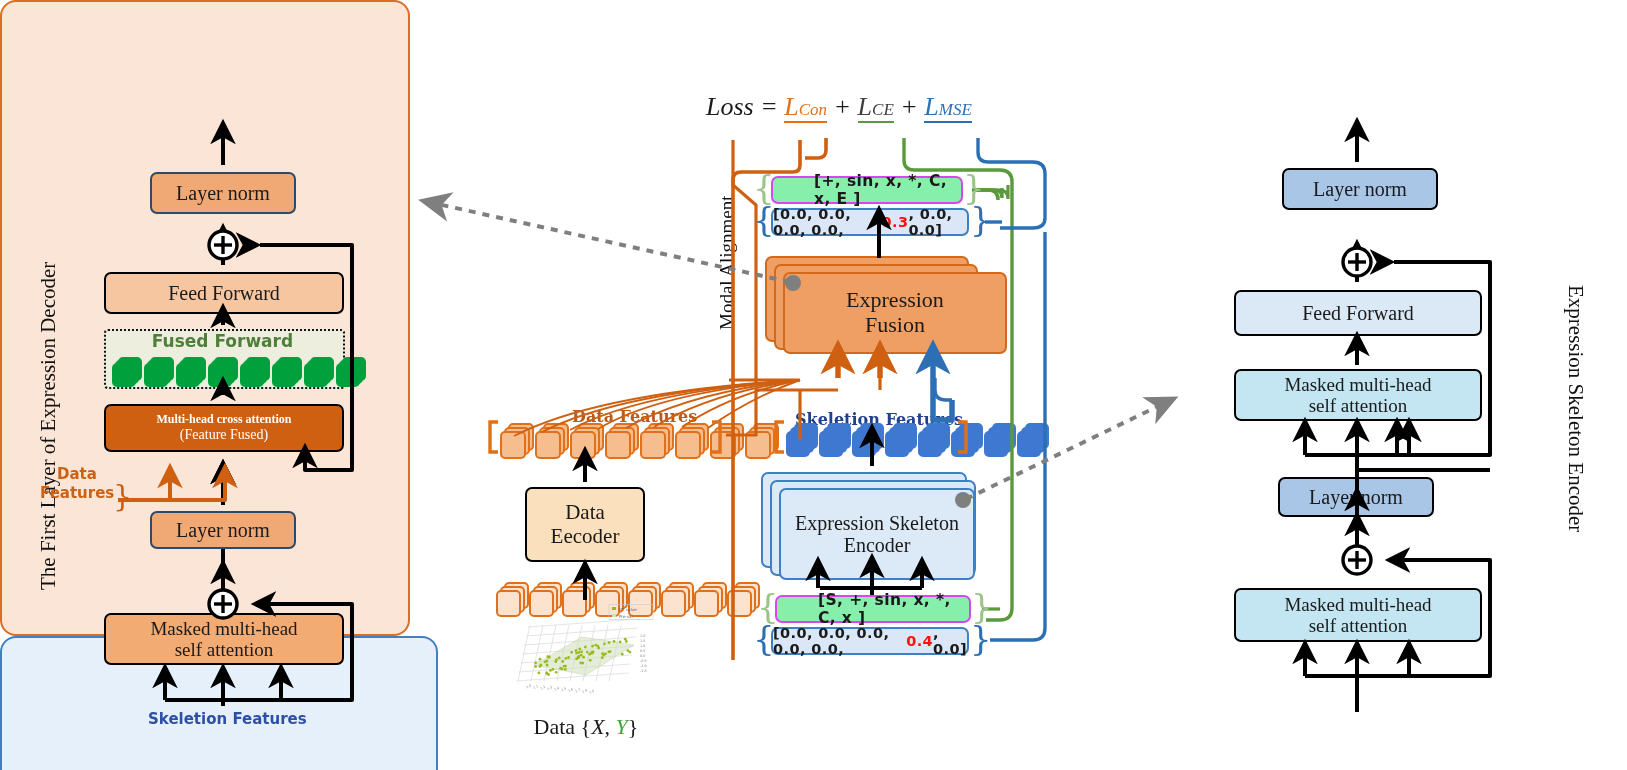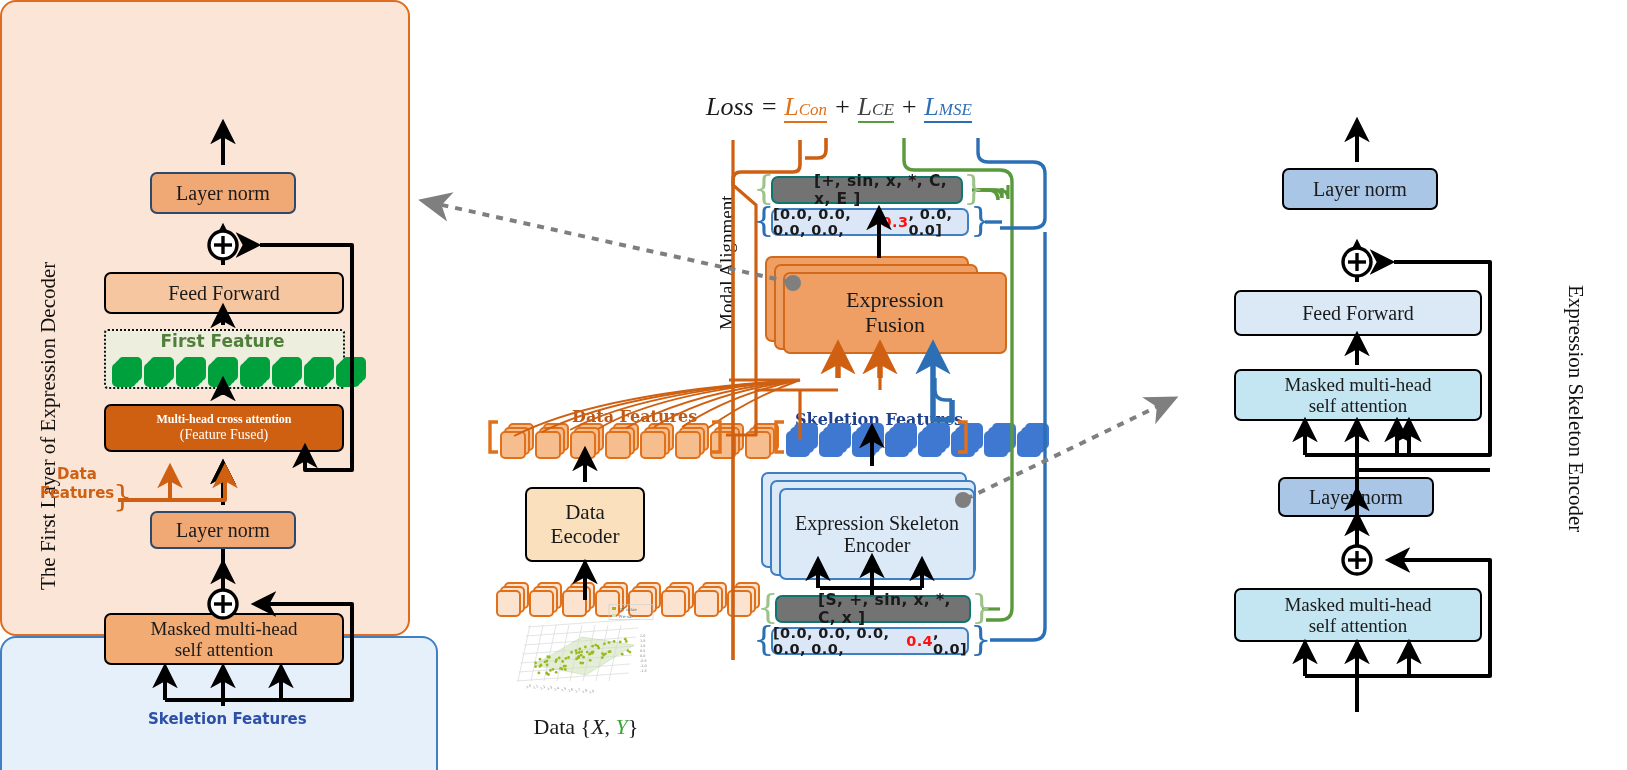--- a/index.html
+++ b/index.html
@@ -33,21 +33,21 @@
   .c-dataenc{background:#fbe0bd;}
   
   svg.ov{position:absolute;left:0;top:0;width:1627px;height:770px;pointer-events:none;overflow:visible;}
   
   .tokrow{position:absolute;display:flex;align-items:center;}
   .lbl{position:absolute;font-weight:bold;white-space:nowrap;}
   
   .seqpill{position:absolute;box-sizing:border-box;display:flex;align-items:center;
            justify-content:center;border-radius:7px;font-family:"DejaVu Sans",sans-serif;
            font-weight:bold;font-size:15.5px;letter-spacing:.4px;}
-  .seq-green{background:#737373;border:2px solid #0f766e;padding-left:41px;}
+  .seq-green{background:#86efac;border:2px solid #d946ef;padding-left:41px;}
   .seq-blue{background:#dbe7f6;border:2px solid #3f7fc4;}
   .red{color:#ff1010;}
   
   #lossEq{position:absolute;left:706px;top:92px;font-size:26px;font-style:italic;
           white-space:nowrap;font-family:"Liberation Serif",serif;}
   #lossEq .sub{font-size:17px;font-style:italic;}
   .u-orange{color:#e0701a;border-bottom:2.5px solid #e0701a;}
   .u-green{color:#404040;border-bottom:2.5px solid #5a9a3c;}
   .u-blue{color:#2d6fb5;border-bottom:2.5px solid #2d6fb5;}
   
@@ -61,21 +61,21 @@
 <body>
 
 <div id="leftPanel"></div>
 <div class="vtitle vtl" style="left:36px;top:590px;">The First Layer of Expression Decoder</div>
 
 <div class="box rnd navy c-ln-orange" style="left:150px;top:172px;width:146px;height:42px;font-size:20px;">Layer norm</div>
 
 <div class="box rnd blk c-ff-orange" style="left:104px;top:272px;width:240px;height:42px;font-size:20px;">Feed Forward</div>
 
 <div id="fusedBox"></div>
-<div id="fusedLbl">First Feature</div>
+<div id="fusedLbl">Fused Forward</div>
 <div class="tokrow" id="fusedTokens" style="left: 112px; top: 357px; gap: 6px;">
     <div style="position: relative; width: 26px; height: 26px;">
       <div style="position: absolute; left: 6px; top: 0px; width: 20px; height: 20px; background: rgb(0, 160, 60); border: 2.2px solid rgb(0, 160, 60); border-radius: 5px;"></div>
       <div style="position: absolute; left: 3px; top: 3px; width: 20px; height: 20px; background: rgb(0, 160, 60); border: 2.2px solid rgb(0, 160, 60); border-radius: 5px;"></div>
       <div style="position: absolute; left: 0px; top: 6px; width: 20px; height: 20px; background: rgb(0, 160, 60); border: 2.2px solid rgb(0, 160, 60); border-radius: 5px;"></div>
     </div>
     <div style="position: relative; width: 26px; height: 26px;">
       <div style="position: absolute; left: 6px; top: 0px; width: 20px; height: 20px; background: rgb(0, 160, 60); border: 2.2px solid rgb(0, 160, 60); border-radius: 5px;"></div>
       <div style="position: absolute; left: 3px; top: 3px; width: 20px; height: 20px; background: rgb(0, 160, 60); border: 2.2px solid rgb(0, 160, 60); border-radius: 5px;"></div>
       <div style="position: absolute; left: 0px; top: 6px; width: 20px; height: 20px; background: rgb(0, 160, 60); border: 2.2px solid rgb(0, 160, 60); border-radius: 5px;"></div>

